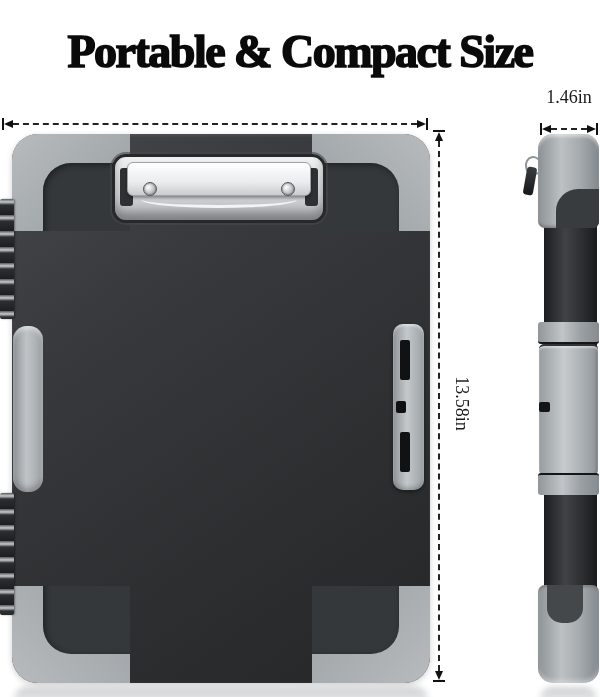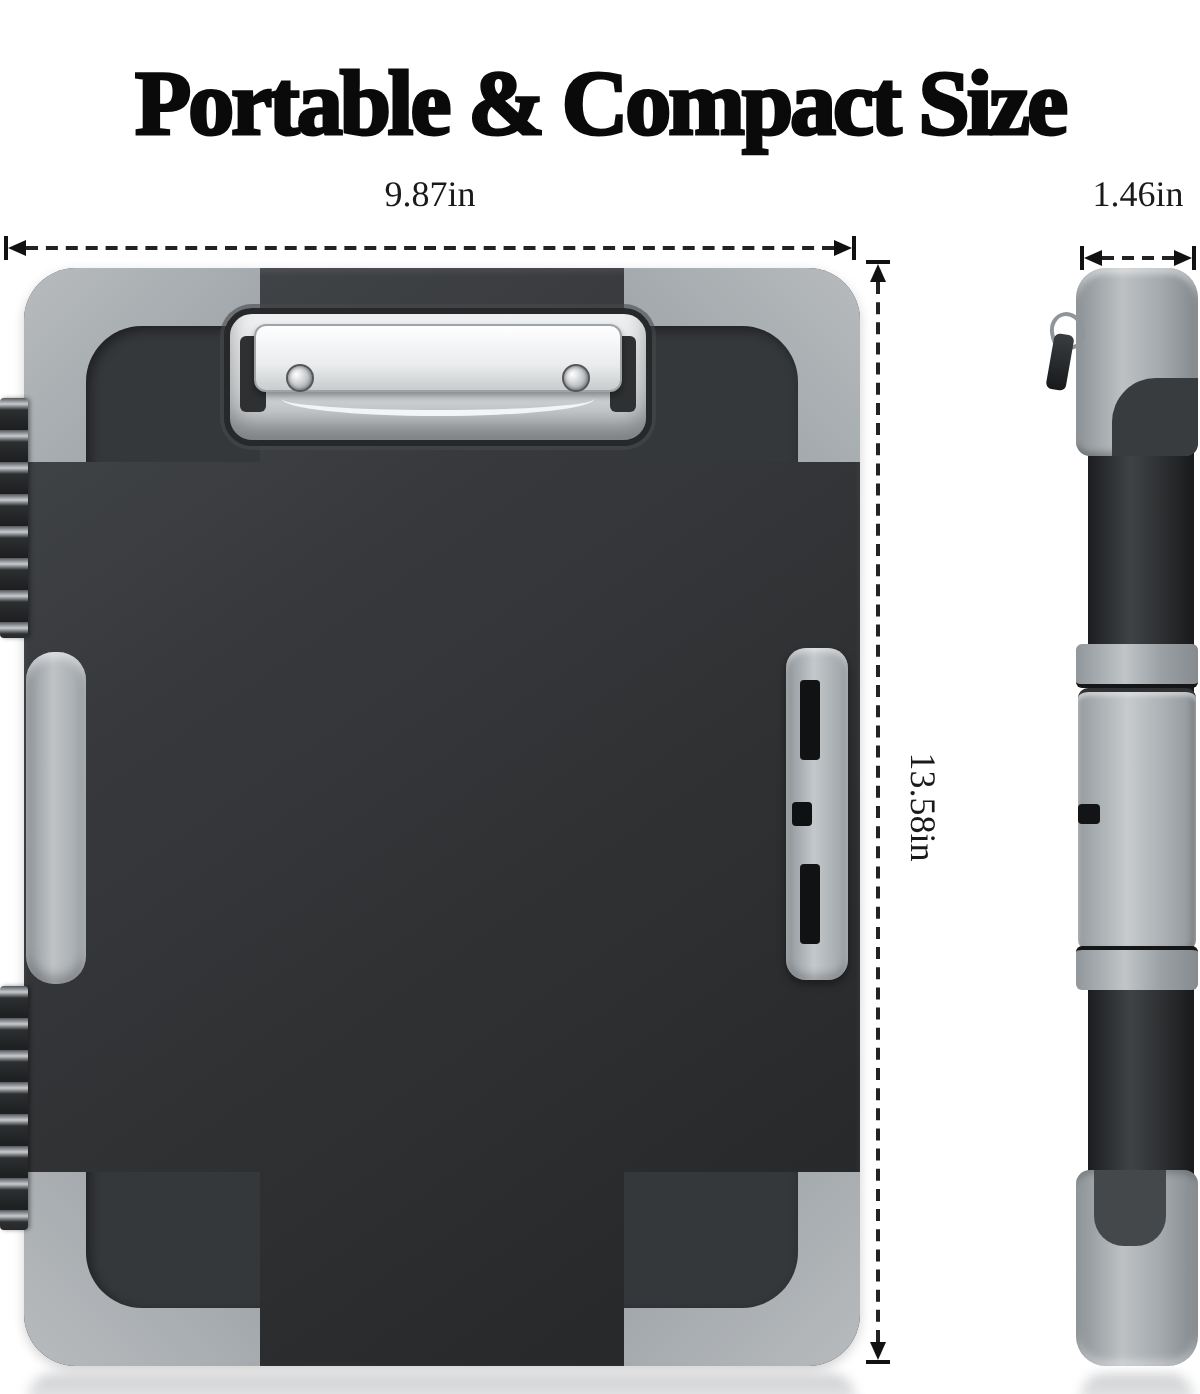--- a/index.html
+++ b/index.html
@@ -126,21 +126,20 @@
   .refl-front { left:14px;  width:414px; }
   .refl-side  { left:540px; width:57px; }
 </style>
 </head>
 <body>
 
 <div class="stage">
 
   <h1 class="title">Portable &amp; Compact Size</h1>
 
-  <div class="dim-label dl-width">9.87in</div>
   <div class="dim-h dh-width">
     <span class="vtick"></span>
     <span class="arr-left"></span>
     <span class="hline"></span>
     <span class="arr-right"></span>
     <span class="vtick"></span>
   </div>
 
   <div class="dim-label dl-depth">1.46in</div>
   <div class="dim-h dh-depth">

